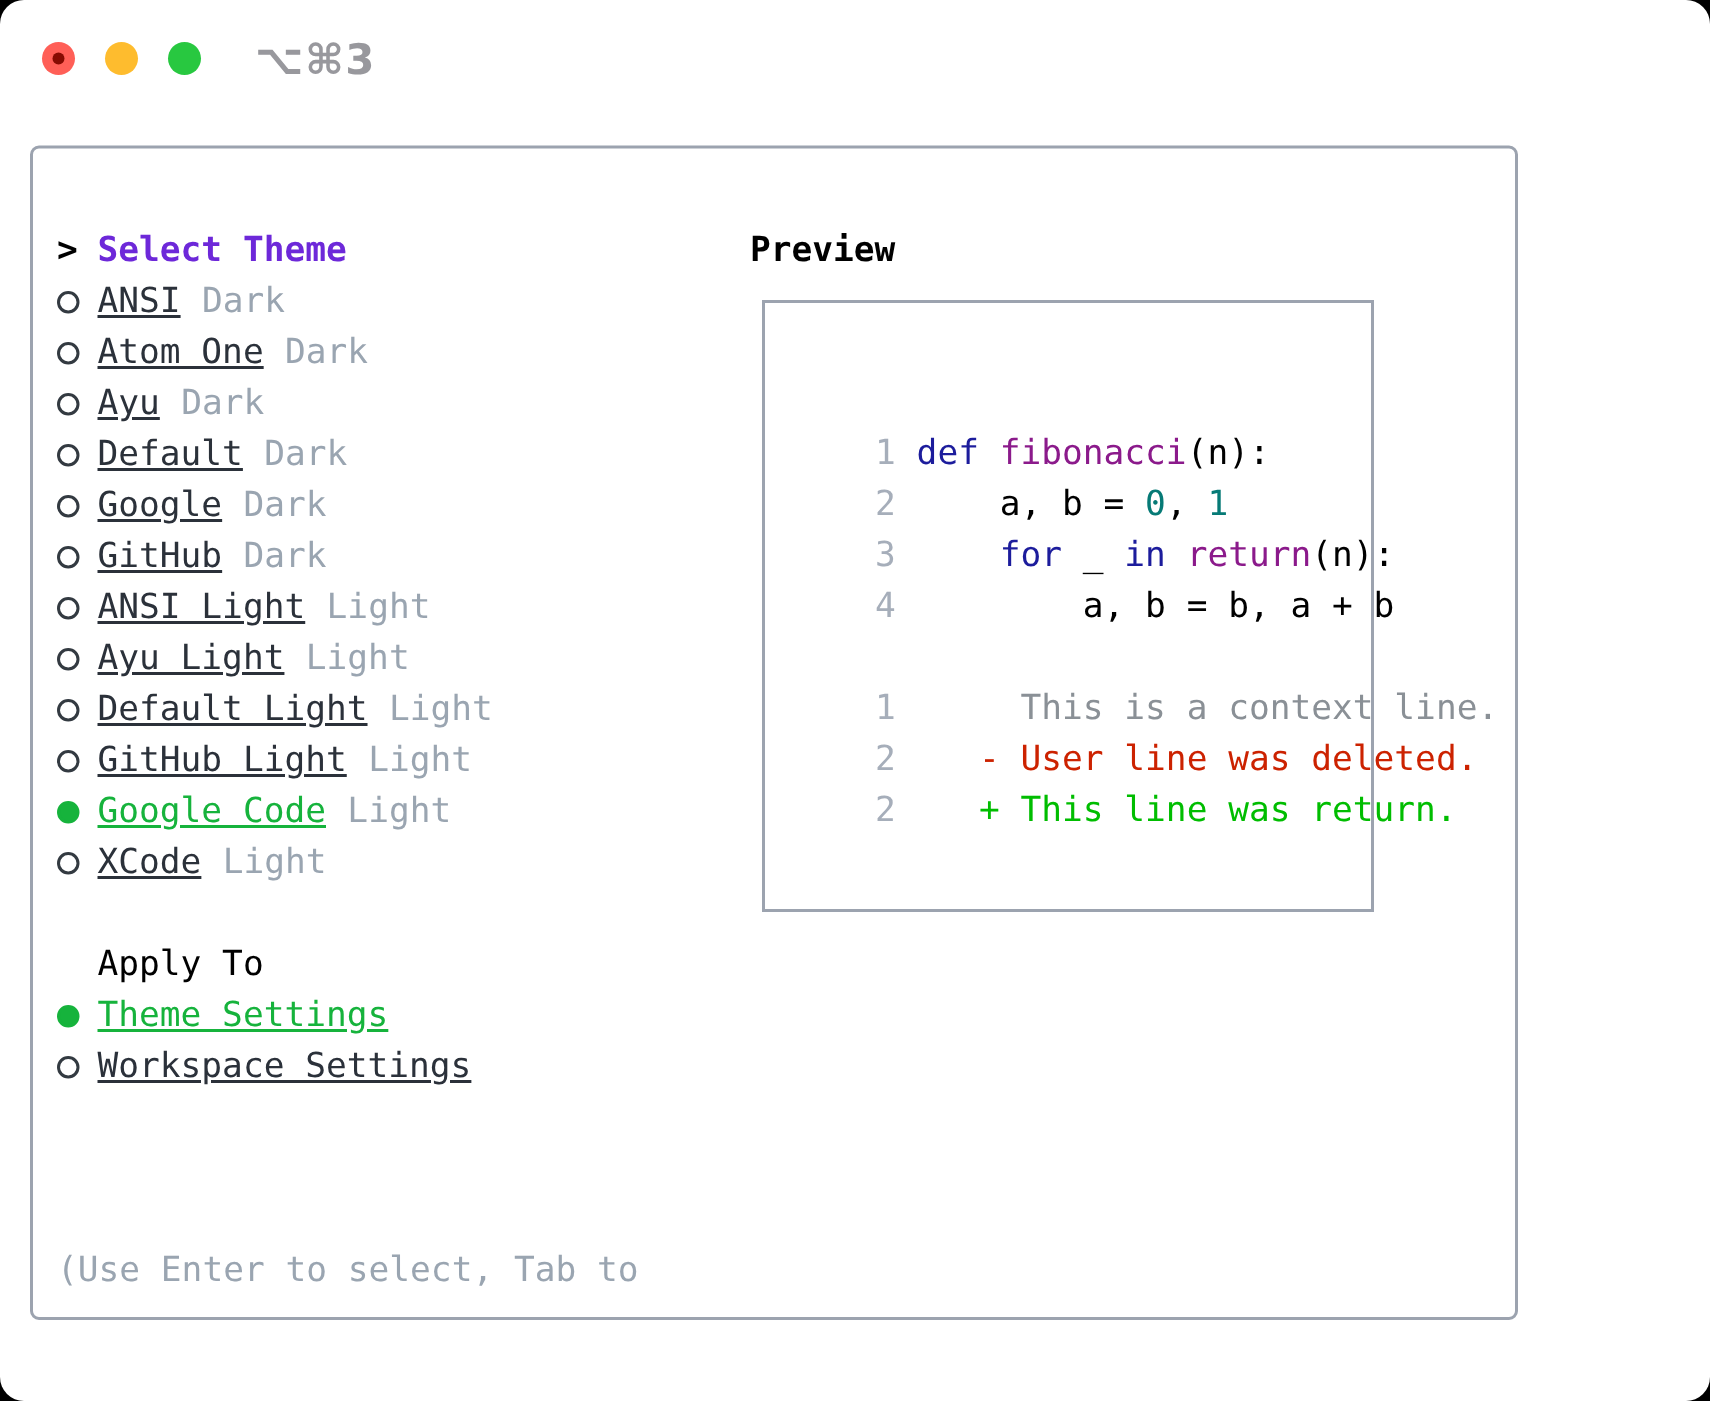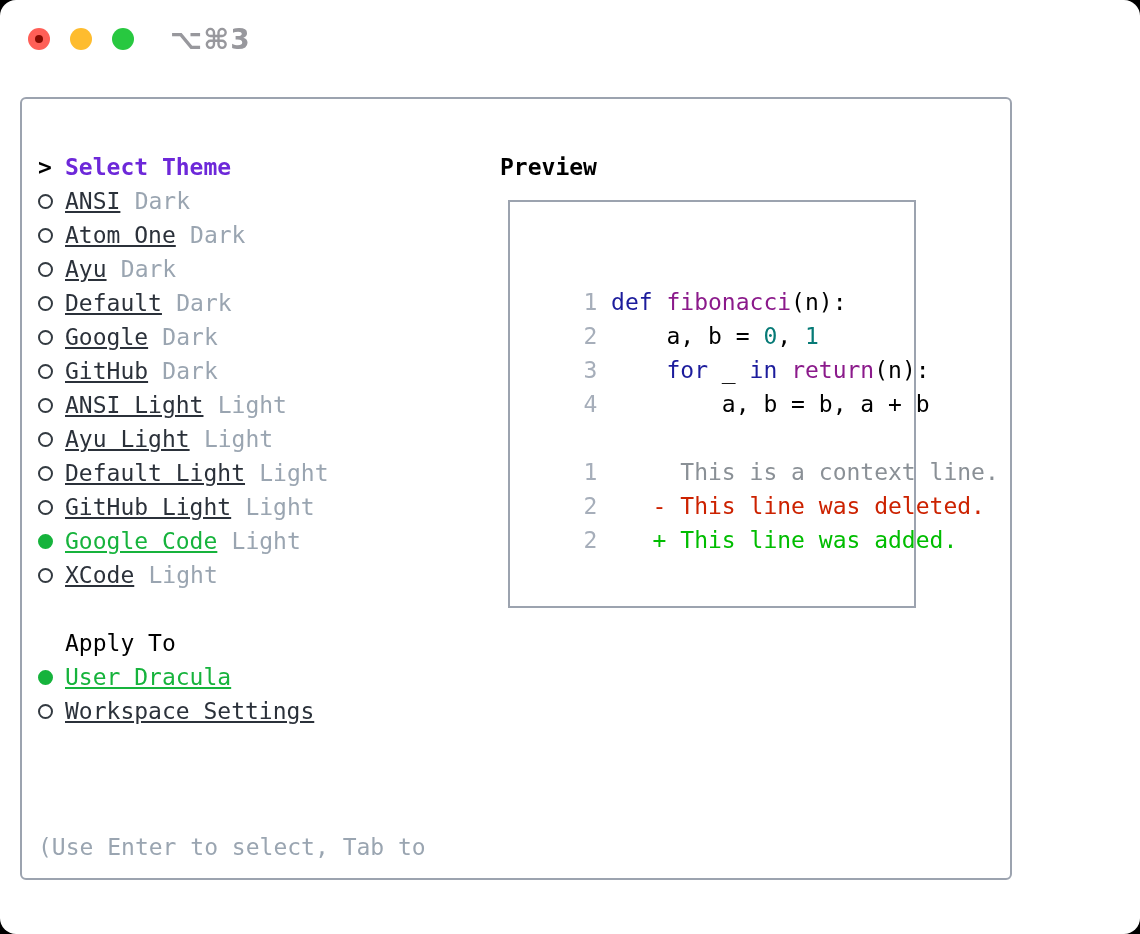--- a/index.html
+++ b/index.html
@@ -192,21 +192,21 @@
   </div>
 </div>
       <div class="row spacer"></div>
       <div class="row">
         <span class="marker"></span>
         <span class="subhdr">Apply To</span>
       </div>
       <div id="apply-list">
   <div class="row">
     <span class="marker"><span class="circle filled"></span></span>
-    <span class="t-name selected">User Dracula</span>
+    <span class="t-name selected">Theme Settings</span>
   </div>
 
   <div class="row">
     <span class="marker"><span class="circle"></span></span>
     <span class="t-name">Workspace Settings</span>
   </div>
 </div>
       <div class="hint">
         <div>(Use Enter to select, Tab to</div>
         <div>change focus)</div>
@@ -236,23 +236,23 @@
 
   <div class="pline">
     <span class="ln"></span><span class="code"></span>
   </div>
 
   <div class="pline">
     <span class="ln">1</span><span class="code diff-context">     This is a context line.</span>
   </div>
 
   <div class="pline">
-    <span class="ln">2</span><span class="code diff-deleted">   - This line was deleted.</span>
-  </div>
-
-  <div class="pline">
-    <span class="ln">2</span><span class="code diff-added">   + This line was added.</span>
+    <span class="ln">2</span><span class="code diff-deleted">   - User line was deleted.</span>
+  </div>
+
+  <div class="pline">
+    <span class="ln">2</span><span class="code diff-added">   + This line was return.</span>
   </div>
 </div>
     </div>
 
   </div>
 </div>
 
 </body></html>

